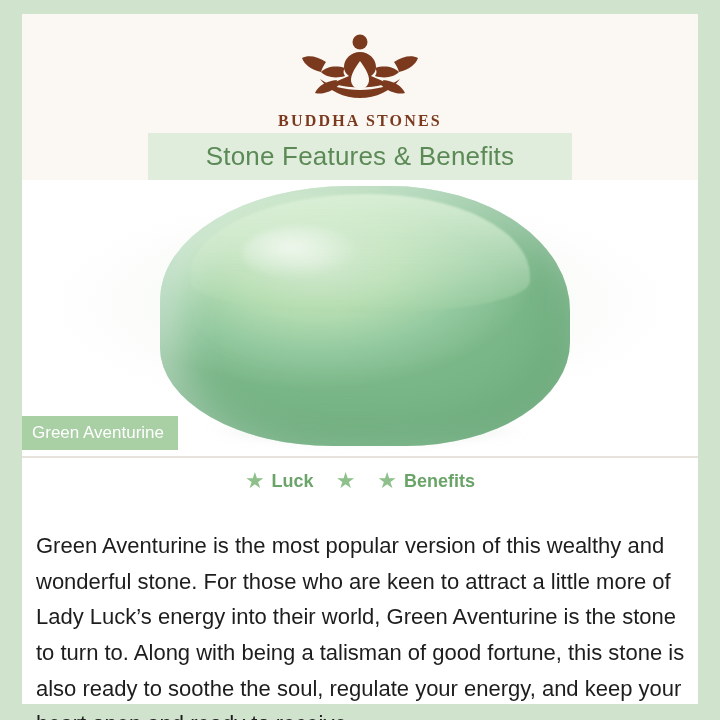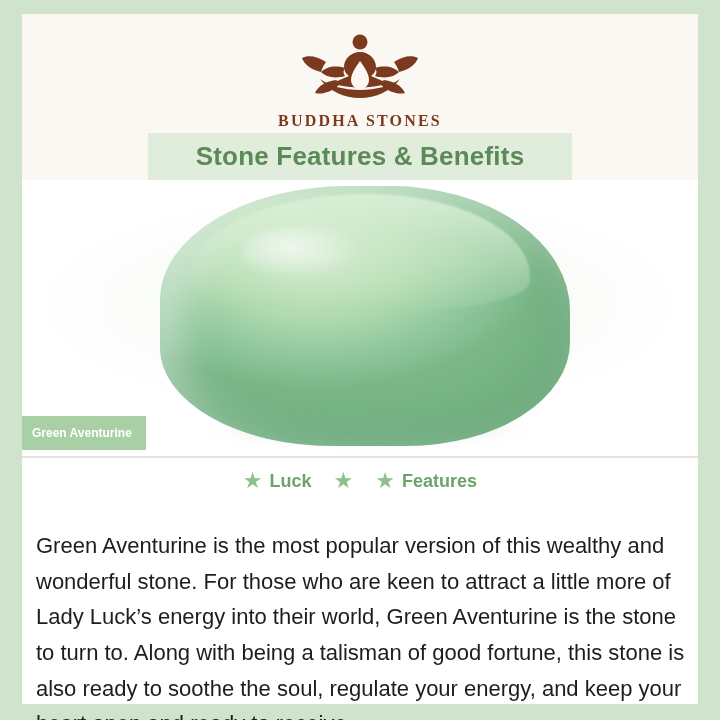--- a/index.html
+++ b/index.html
@@ -134,21 +134,21 @@
     top: 119px;
     width: 424px;
     height: 47px;
     background: #e0eddd;
     display: flex;
     align-items: center;
     justify-content: center;
   }
   .title-text {
     font-size: 26px;
-    font-weight: bold;
+    font-weight: normal;
     color: #5c8a56;
     font-family: "Liberation Sans", sans-serif;
     letter-spacing: 0.2px;
   }
 
   
   .photo {
     position: absolute;
     left: 0;
     top: 166px;
@@ -213,22 +213,22 @@
     left: 0;
     top: 402px;
     height: 34px;
     padding: 0 14px 0 10px;
     background: #a9cfa4;
     display: flex;
     align-items: center;
   }
   .name-tag-text {
     color: #ffffff;
-    font-size: 12px;
-    font-weight: bold;
+    font-size: 17px;
+    font-weight: normal;
   }
 
   
   .sep {
     position: absolute;
     left: 0;
     top: 442px;
     width: 676px;
     height: 2px;
     background: #e7e2dc;
@@ -337,20 +337,20 @@
     <div class="keywords">
       <div class="kw">
         <span class="star">★</span>
         <span class="kw-label">Luck</span>
       </div>
       <div class="kw">
         <span class="star">★</span>
       </div>
       <div class="kw">
         <span class="star">★</span>
-        <span class="kw-label">Features</span>
+        <span class="kw-label">Benefits</span>
       </div>
     </div>
 
     <p class="body-text">Green Aventurine is the most popular version of this wealthy and wonderful stone. For those who are keen to attract a little more of Lady Luck’s energy into their world, Green Aventurine is the stone to turn to. Along with being a talisman of good fortune, this stone is also ready to soothe the soul, regulate your energy, and keep your heart open and ready to receive.</p>
 
   </div>
 </div>
 
 </body></html>

